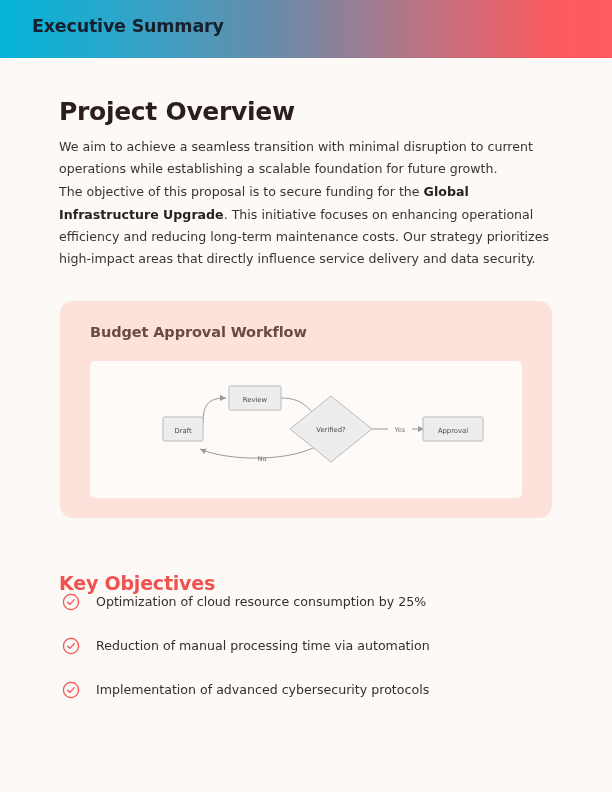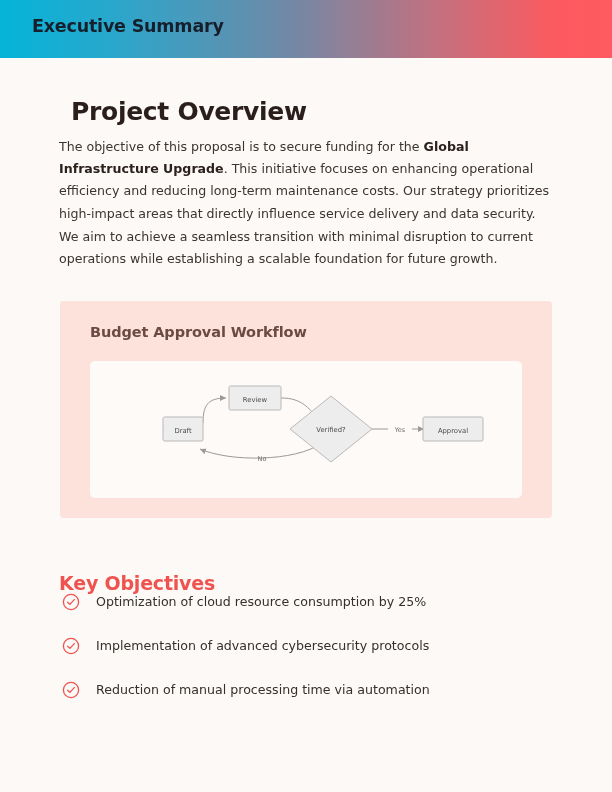--- a/index.html
+++ b/index.html
@@ -42,21 +42,21 @@
     left: 59px;
     top: 58px;
     width: 500px;
   }
 
   .section-title {
     font-size: 25px;
     font-weight: bold;
     color: #2b1f1c;
     letter-spacing: -0.3px;
-    margin: 40px 0 9px 12px;
+    margin: 40px 0 9px 0;
     line-height: 1.15;
   }
 
   .para {
     font-size: 12.6px;
     line-height: 1.77;
     color: #3c3430;
     margin: 0;
     width: 492px;
   }
@@ -64,21 +64,21 @@
   .para b { font-weight: bold; color: #2b211d; }
 
   
   .workflow-card {
     position: absolute;
     left: 60px;
     top: 301px;
     width: 492px;
     height: 217px;
     background: #fce2da;
-    border-radius: 4px;
+    border-radius: 13px;
     box-sizing: border-box;
   }
   .workflow-card-title {
     position: absolute;
     left: 30px;
     top: 23px;
     font-size: 14.5px;
     font-weight: bold;
     color: #6b4a44;
     letter-spacing: -0.1px;
@@ -133,25 +133,25 @@
 <body>
 
 <div class="header-banner">
   <div class="header-title">Executive Summary</div>
 </div>
 
 <div class="content">
 
   <h1 class="section-title">Project Overview</h1>
 
+  <p class="para">We aim to achieve a seamless transition with minimal disruption to current operations while establishing a scalable foundation for future growth.</p>
+
   <p class="para">
     <span>The objective of this proposal is to secure funding for the </span><b>Global Infrastructure Upgrade</b><span>. This initiative focuses on enhancing operational efficiency and reducing long-term maintenance costs. Our strategy prioritizes high-impact areas that directly influence service delivery and data security.</span>
   </p>
-
-  <p class="para">We aim to achieve a seamless transition with minimal disruption to current operations while establishing a scalable foundation for future growth.</p>
 
 </div>
 
 <div class="workflow-card">
 
   <div class="workflow-card-title">Budget Approval Workflow</div>
 
   <div class="diagram-panel">
     <svg width="432" height="137" viewBox="0 0 432 137">
       <defs>
@@ -209,26 +209,26 @@
     <span class="objective-text">Optimization of cloud resource consumption by 25%</span>
   </div>
 
   <div class="objective-row">
     <span class="check-icon">
       <svg width="18" height="18" viewBox="0 0 18 18">
         <circle cx="9" cy="9" r="7.6" fill="none" stroke="#ef5350" stroke-width="1.3"></circle>
         <path d="M5.6,9.2 L7.9,11.4 L12.3,6.6" fill="none" stroke="#ef5350" stroke-width="1.3" stroke-linecap="round" stroke-linejoin="round"></path>
       </svg>
     </span>
-    <span class="objective-text">Implementation of advanced cybersecurity protocols</span>
+    <span class="objective-text">Reduction of manual processing time via automation</span>
   </div>
 
   <div class="objective-row">
     <span class="check-icon">
       <svg width="18" height="18" viewBox="0 0 18 18">
         <circle cx="9" cy="9" r="7.6" fill="none" stroke="#ef5350" stroke-width="1.3"></circle>
         <path d="M5.6,9.2 L7.9,11.4 L12.3,6.6" fill="none" stroke="#ef5350" stroke-width="1.3" stroke-linecap="round" stroke-linejoin="round"></path>
       </svg>
     </span>
-    <span class="objective-text">Reduction of manual processing time via automation</span>
+    <span class="objective-text">Implementation of advanced cybersecurity protocols</span>
   </div>
 
 </div>
 
 </body></html>

